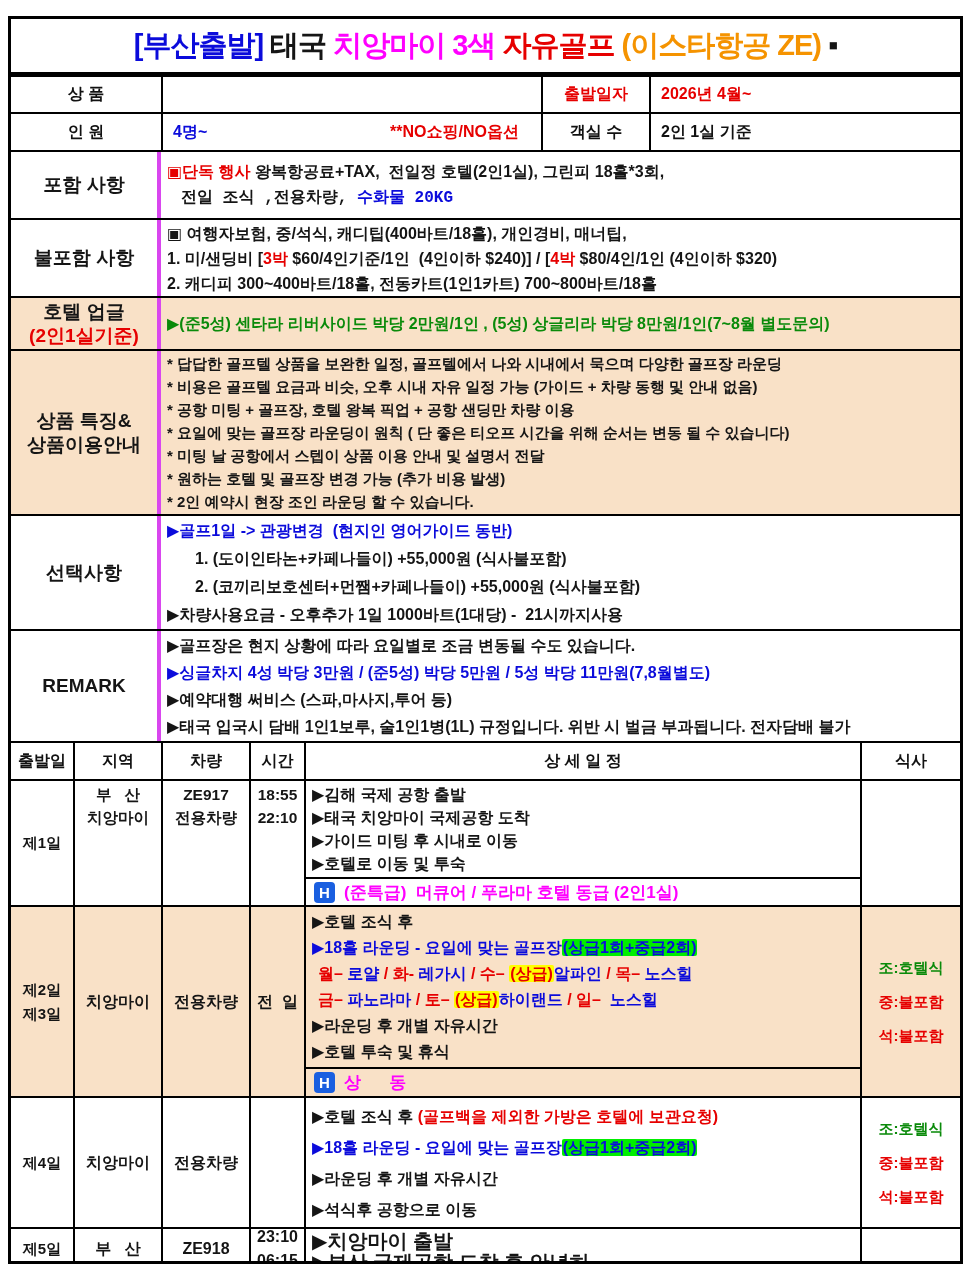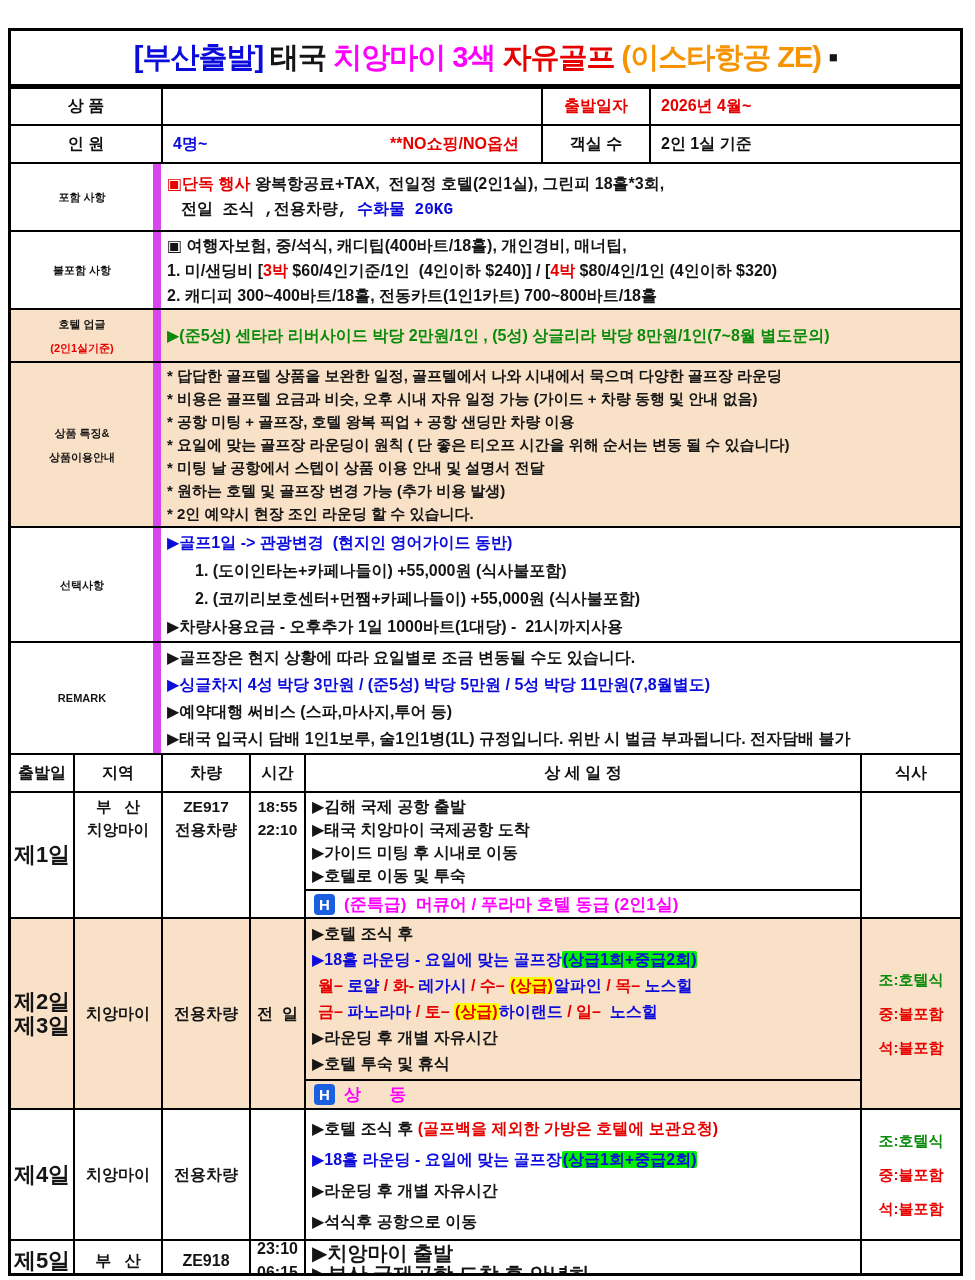--- a/index.html
+++ b/index.html
@@ -1,17 +1,17 @@
 <!DOCTYPE html>
 <html><head>
 <meta charset="utf-8">
 <style>
   html,body{margin:0;padding:0;background:#fff;width:975px;height:1280px;
     font-family:"Liberation Sans","DejaVu Sans",sans-serif;font-weight:bold;color:#111;}
-  .doc{position:absolute;left:8px;top:28px;width:955px;height:1248px;
+  .doc{position:absolute;left:8px;top:16px;width:955px;height:1248px;
     border:3px solid #000;box-sizing:border-box;background:#fff;overflow:hidden;}
   .tline{white-space:pre-wrap;}
   
   .c-k{color:#151515}.c-r{color:#e60000}.c-b{color:#0b0bdb}.c-m{color:#ff00ff}
   .c-o{color:#f59300}.c-g{color:#0a8a0a}
   .c-hg{background:#00ee00;color:#0b0bdb;padding:0 1px;border-radius:2px}
   .c-hy{background:#ffff00;color:#e60000;padding:0 1px;border-radius:2px}
   .peach{background:#f9e1c7;}
   
   .title-row{height:56px;border-bottom:3px solid #000;box-sizing:border-box;
@@ -20,44 +20,44 @@
   .grid-top{display:grid;grid-template-columns:150px 380px 108px 311px;}
   .grid-top>div{border-top:2px solid #000;box-sizing:border-box;display:flex;
     align-items:center;font-size:16px;}
   .grid-top>div:nth-child(4n+2),.grid-top>div:nth-child(4n+3),.grid-top>div:nth-child(4n+4){border-left:2px solid #000;}
   .cell-c{justify-content:center;}
   .cell-l{padding-left:10px;}
   .h37{height:37px}.h38{height:38px}
   .people-note{margin-left:auto;margin-right:22px;}
   
   .sec{display:flex;border-top:2px solid #000;box-sizing:border-box;}
-  .sec .lab{width:150px;flex:0 0 150px;border-right:8px solid #d946ef;box-sizing:border-box;
+  .sec .lab{width:150px;flex:0 0 150px;border-right:4px solid #d946ef;box-sizing:border-box;
     display:flex;flex-direction:column;align-items:center;justify-content:center;
-    font-size:11px;text-align:center;line-height:24px;}
+    font-size:19px;text-align:center;line-height:24px;}
   .sec .con{flex:1;display:flex;flex-direction:column;justify-content:center;
     padding:3px 6px;box-sizing:border-box;overflow:hidden;}
   .h68{height:68px}.h78{height:78px}.h53{height:53px}.h165{height:165px}.h115{height:115px}.h112{height:112px}
   .fs15 .tline{font-size:15px;line-height:23px;}
   .fs16-25 .tline{font-size:16px;line-height:25px;}
   .fs16-27 .tline{font-size:16px;line-height:27px;}
   .fs16-28 .tline{font-size:16px;line-height:28px;}
   .remark-lab{font-size:19px;}
   
   .itin{display:grid;grid-template-columns:62px 88px 88px 55px 556px 100px;
     border-top:2px solid #000;box-sizing:border-box;}
   .itin>div{box-sizing:border-box;overflow:hidden;}
   .itin>div+div{border-left:2px solid #000;}
   .ith{height:36px;display:flex !important;align-items:center;justify-content:center;font-size:16px;}
   .h126{height:126px}.h191{height:191px}.h131{height:131px}.h42{height:42px}
   .vcol{display:flex;flex-direction:column;}
   .top-lines{padding-top:2px;align-items:center;}
   .top-lines .tline{font-size:15.5px;line-height:23px;text-align:center;}
   .cen{display:flex;flex-direction:column;align-items:center;justify-content:center;}
   .cen .tline{font-size:16px;line-height:24px;text-align:center;}
-  .daycell .tline{font-size:22px;}
+  .daycell .tline{font-size:15px;}
   .det{display:flex;flex-direction:column;}
   .det .main{flex:1;display:flex;flex-direction:column;justify-content:center;padding:2px 6px;}
   .lh23 .tline{font-size:16px;line-height:23px;}
   .lh26 .tline{font-size:16px;line-height:26px;}
   .lh31 .tline{font-size:16px;line-height:31px;}
   .lh21 .tline{font-size:20px;line-height:21px;}
   .hline{border-top:2px solid #000;height:32px;display:flex;align-items:center;padding-left:8px;box-sizing:border-box;}
   .hicon{display:inline-flex;align-items:center;justify-content:center;width:21px;height:21px;
     background:#1a5fe0;color:#fff;border-radius:4px;font-size:15px;margin-right:9px;flex:0 0 auto;}
   .htext{color:#ff00ff;font-size:17px;white-space:pre-wrap;}

